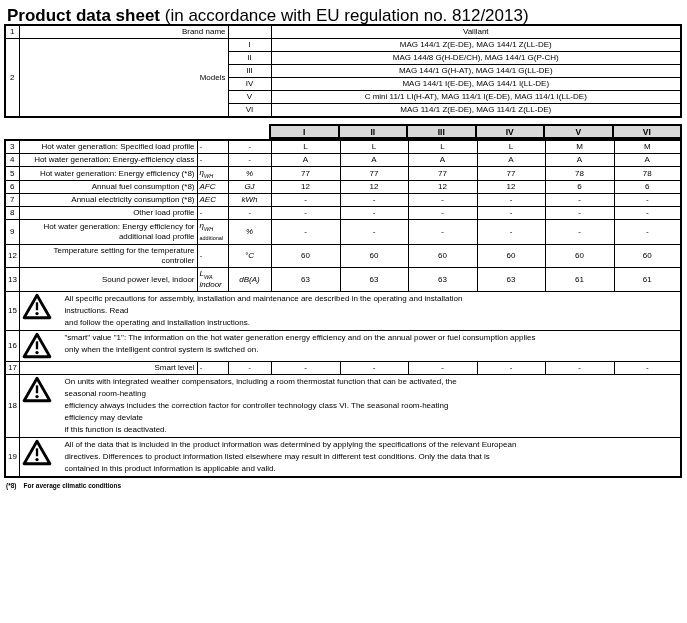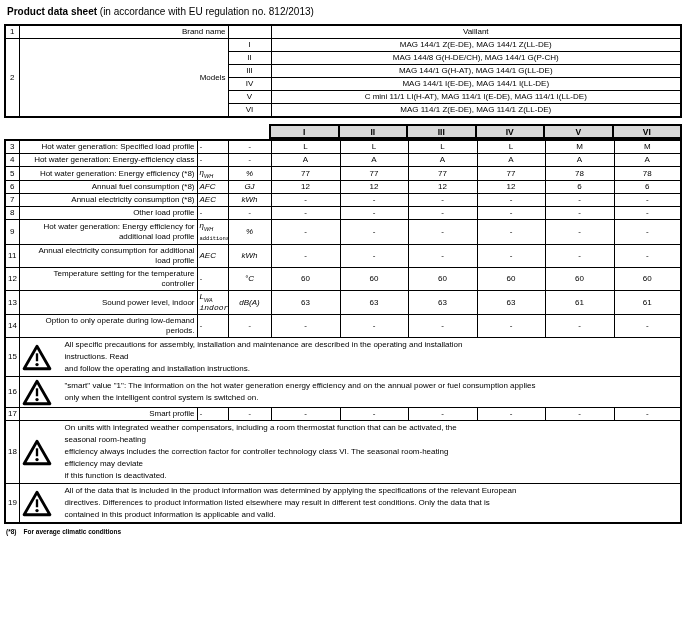--- a/index.html
+++ b/index.html
@@ -1,42 +1,42 @@
 <!DOCTYPE html>
 <html><head>
 <meta charset="utf-8">
 <style>
   * { box-sizing: border-box; }
   html,body { margin:0; padding:0; background:#fff; }
   body { font-family:"Liberation Sans", sans-serif; color:#000; }
   .page { position:relative; width:687px; height:623px; background:#fff; overflow:hidden; }
 
-  .title { padding:6px 0 0 7px; font-size:10px; height:24px; white-space:pre; }
+  .title { padding:6px 0 0 7px; font-size:17px; height:24px; white-space:pre; }
   .title .b { font-weight:bold; }
 
   table.tbl { border-collapse:collapse; table-layout:fixed; width:678px; margin-left:4px; border:2px solid #000; }
   table.tbl td { border:1px solid #000; font-size:8px; line-height:1.25; padding:1px 2px; vertical-align:middle; overflow:hidden; }
   td.num { text-align:center; padding:1px 0; }
   td.vtop { vertical-align:top; }
   td.label { text-align:right; padding-left:3px; }
   td.numeral { text-align:center; font-weight:normal; }
   td.value-l { text-align:center; padding-left:4px; }
   td.sym { font-style:italic; text-align:left; padding-left:2px; line-height:1.05; }
   td.sym sub { font-size:5.5px; }
-  .sym-line2 { font-style:italic;font-family:Liberation Mono, monospace; }
+  .sym-line2 { font-style:italic; }
   .sym-line2.small { font-size:5.5px; font-style:normal; }
   td.unit { font-style:italic; text-align:center; }
   td.val { text-align:center; }
 
   table.band { border-collapse:collapse; table-layout:fixed; width:678px; margin:6px 0 0 4px; }
   table.band td.band-cell { border:2px solid #000; background:#d8d8d8; font-weight:bold; font-size:8.5px; text-align:center; height:13px; padding:0; }
   table.band td.spacer { border:none; background:transparent; height:13px; padding:0; }
 
   td.note { padding:3px 6px 3px 9px; }
-  .note-inner { display:flex; align-items:center; gap:13px; min-height:28px; }
+  .note-inner { display:flex; align-items:flex-start; gap:13px; min-height:28px; }
   .warn { width:30px; height:27px; flex:0 0 auto; }
   .note-text { white-space:pre-line; font-size:8px; line-height:12px; flex:1; }
 
   .footnote { display:flex; gap:7px; margin:4px 0 0 6px; font-size:6.5px; font-weight:bold; }
 </style>
 </head>
 <body>
 
 <div class="page">
 
@@ -200,32 +200,20 @@
           <td class="sym"><span class="sym-base">η</span><sub class="sym-sub">WH</sub><br><span class="sym-line2 small">additional</span></td>
           <td class="unit">%</td>
           <td class="val">-</td>
           <td class="val">-</td>
           <td class="val">-</td>
           <td class="val">-</td>
           <td class="val">-</td>
           <td class="val">-</td>
         </tr>
         <tr>
-          <td class="num">11</td>
-          <td class="label">Annual electricity consumption for additional load profile</td>
-          <td class="sym">AEC</td>
-          <td class="unit">kWh</td>
-          <td class="val">-</td>
-          <td class="val">-</td>
-          <td class="val">-</td>
-          <td class="val">-</td>
-          <td class="val">-</td>
-          <td class="val">-</td>
-        </tr>
-        <tr>
           <td class="num">12</td>
           <td class="label">Temperature setting for the temperature controller</td>
           <td class="sym">-</td>
           <td class="unit">°C</td>
           <td class="val">60</td>
           <td class="val">60</td>
           <td class="val">60</td>
           <td class="val">60</td>
           <td class="val">60</td>
           <td class="val">60</td>
@@ -234,32 +222,20 @@
           <td class="num">13</td>
           <td class="label">Sound power level, indoor</td>
           <td class="sym"><span class="sym-base">L</span><sub class="sym-sub">WA</sub><br><span class="sym-line2">indoor</span></td>
           <td class="unit">dB(A)</td>
           <td class="val">63</td>
           <td class="val">63</td>
           <td class="val">63</td>
           <td class="val">63</td>
           <td class="val">61</td>
           <td class="val">61</td>
-        </tr>
-        <tr>
-          <td class="num">14</td>
-          <td class="label">Option to only operate during low-demand periods.</td>
-          <td class="sym">-</td>
-          <td class="unit">-</td>
-          <td class="val">-</td>
-          <td class="val">-</td>
-          <td class="val">-</td>
-          <td class="val">-</td>
-          <td class="val">-</td>
-          <td class="val">-</td>
         </tr>
         <tr>
           <td class="num">15</td>
           <td class="note" colspan="9">
             <div class="note-inner">
               <svg class="warn" viewBox="0 0 36 32">
     <path d="M18 2.5 L33.5 29.5 L2.5 29.5 Z" fill="none" stroke="#000" stroke-width="3.4" stroke-linejoin="round"></path>
     <rect x="16.6" y="11" width="2.8" height="9.5" fill="#000"></rect>
     <circle cx="18" cy="24.5" r="2" fill="#000"></circle>
   </svg>
@@ -278,21 +254,21 @@
     <rect x="16.6" y="11" width="2.8" height="9.5" fill="#000"></rect>
     <circle cx="18" cy="24.5" r="2" fill="#000"></circle>
   </svg>
               <div class="note-text">"smart" value "1": The information on the hot water generation energy efficiency and on the annual power or fuel consumption applies
 only when the intelligent control system is switched on.</div>
             </div>
           </td>
         </tr>
         <tr>
           <td class="num">17</td>
-          <td class="label">Smart profile</td>
+          <td class="label">Smart level</td>
           <td class="sym">-</td>
           <td class="unit">-</td>
           <td class="val">-</td>
           <td class="val">-</td>
           <td class="val">-</td>
           <td class="val">-</td>
           <td class="val">-</td>
           <td class="val">-</td>
         </tr>
         <tr>

